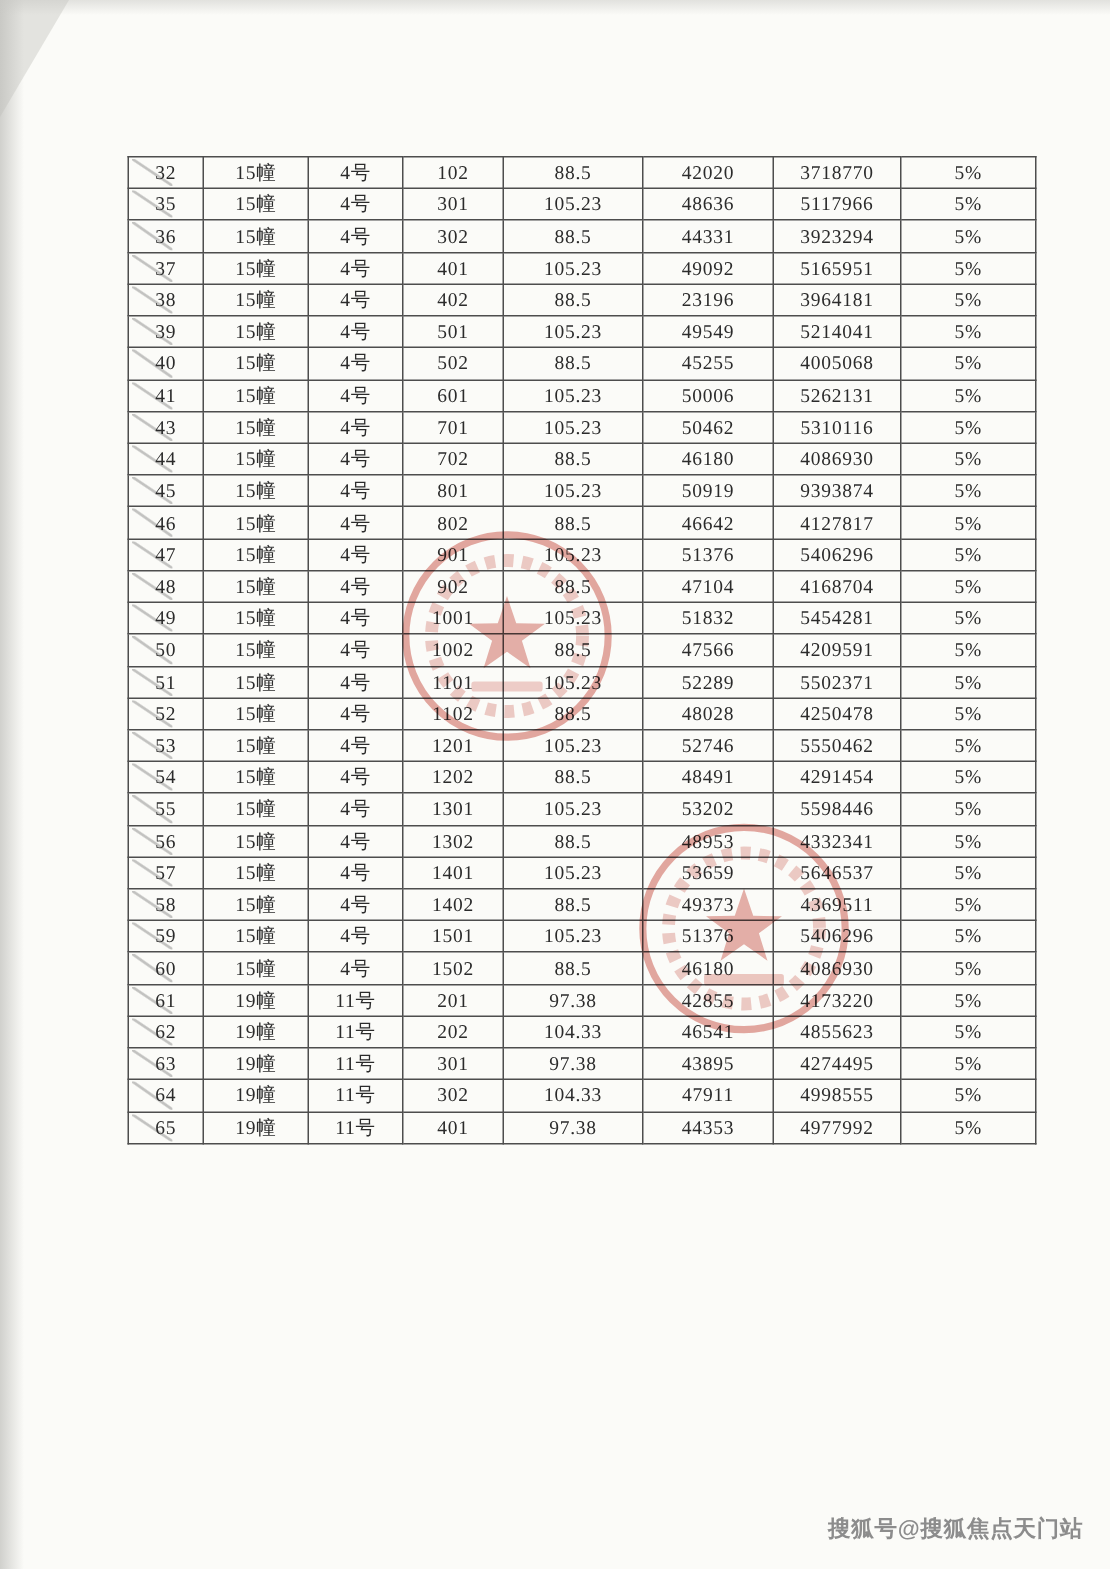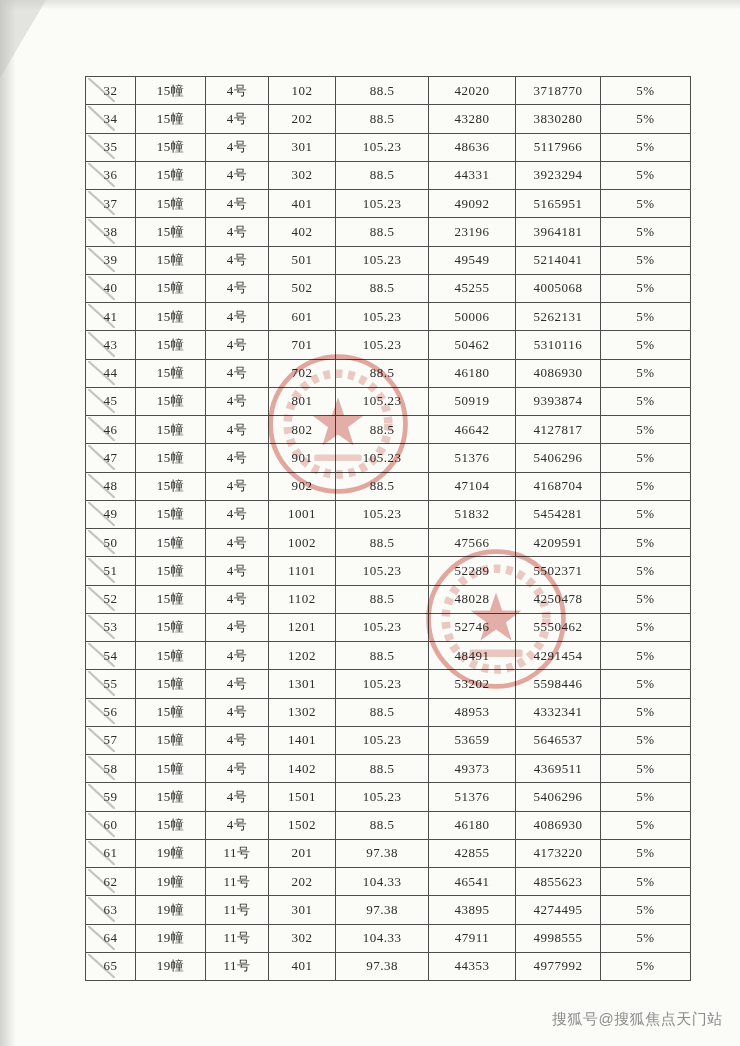--- a/index.html
+++ b/index.html
@@ -34,23 +34,23 @@
     left: 0; top: 0;
     width: 46px; height: 78px;
     background: #cfcfca;
     clip-path: polygon(0 0, 100% 0, 0 100%);
     opacity: 0.55;
     pointer-events: none;
   }
   table.price-table {
     position: absolute;
     left: 85px;
-    top: 76px;
+    top: 104px;
     width: 605px;
-    height: 905px;
+    height: 659px;
     border-collapse: collapse;
     table-layout: fixed;
   }
   .price-table td {
     border: 1px solid #4d4d4d;
     text-align: center;
     vertical-align: middle;
     font-size: 13px;
     color: #2b2b2b;
     padding: 0;
@@ -76,21 +76,21 @@
     pointer-events: none;
   }
   .stamp-1 { left: 262px; top: 348px; }
   .stamp-2 { left: 420px; top: 543px; }
   .watermark {
     position: absolute;
     left: 552px;
     top: 1010px;
     font-family: "Liberation Sans", sans-serif;
     font-size: 15px;
-    font-weight: normal;
+    font-weight: bold;
     color: #8c8c8c;
     letter-spacing: 0.5px;
   }
 </style>
 </head>
 <body>
 
 <div class="scan-corner"></div>
 <div class="scan-edge-left"></div>
 <div class="scan-edge-top"></div>
@@ -111,30 +111,20 @@
         <td>32</td>
         <td>15幢</td>
         <td>4号</td>
         <td>102</td>
         <td>88.5</td>
         <td>42020</td>
         <td>3718770</td>
         <td>5%</td>
       </tr>
       <tr>
-        <td>34</td>
-        <td>15幢</td>
-        <td>4号</td>
-        <td>202</td>
-        <td>88.5</td>
-        <td>43280</td>
-        <td>3830280</td>
-        <td>5%</td>
-      </tr>
-      <tr>
         <td>35</td>
         <td>15幢</td>
         <td>4号</td>
         <td>301</td>
         <td>105.23</td>
         <td>48636</td>
         <td>5117966</td>
         <td>5%</td>
       </tr>
       <tr>

